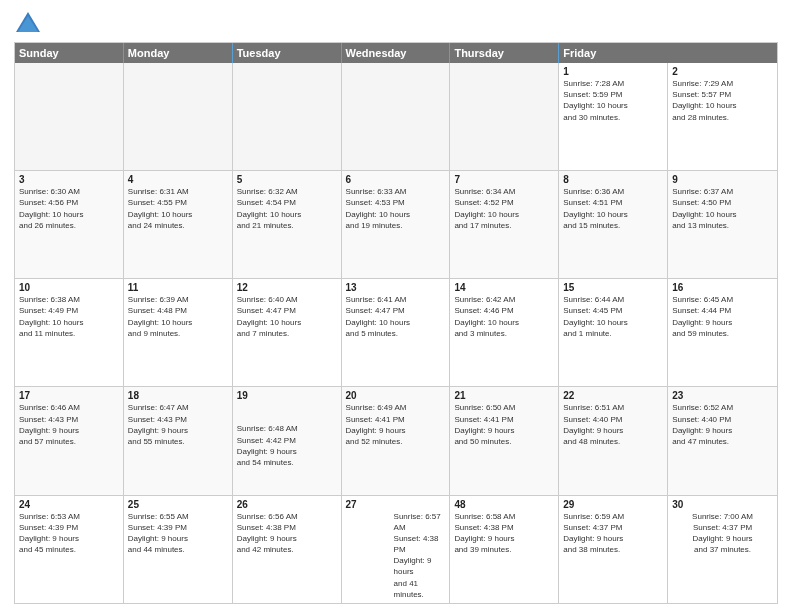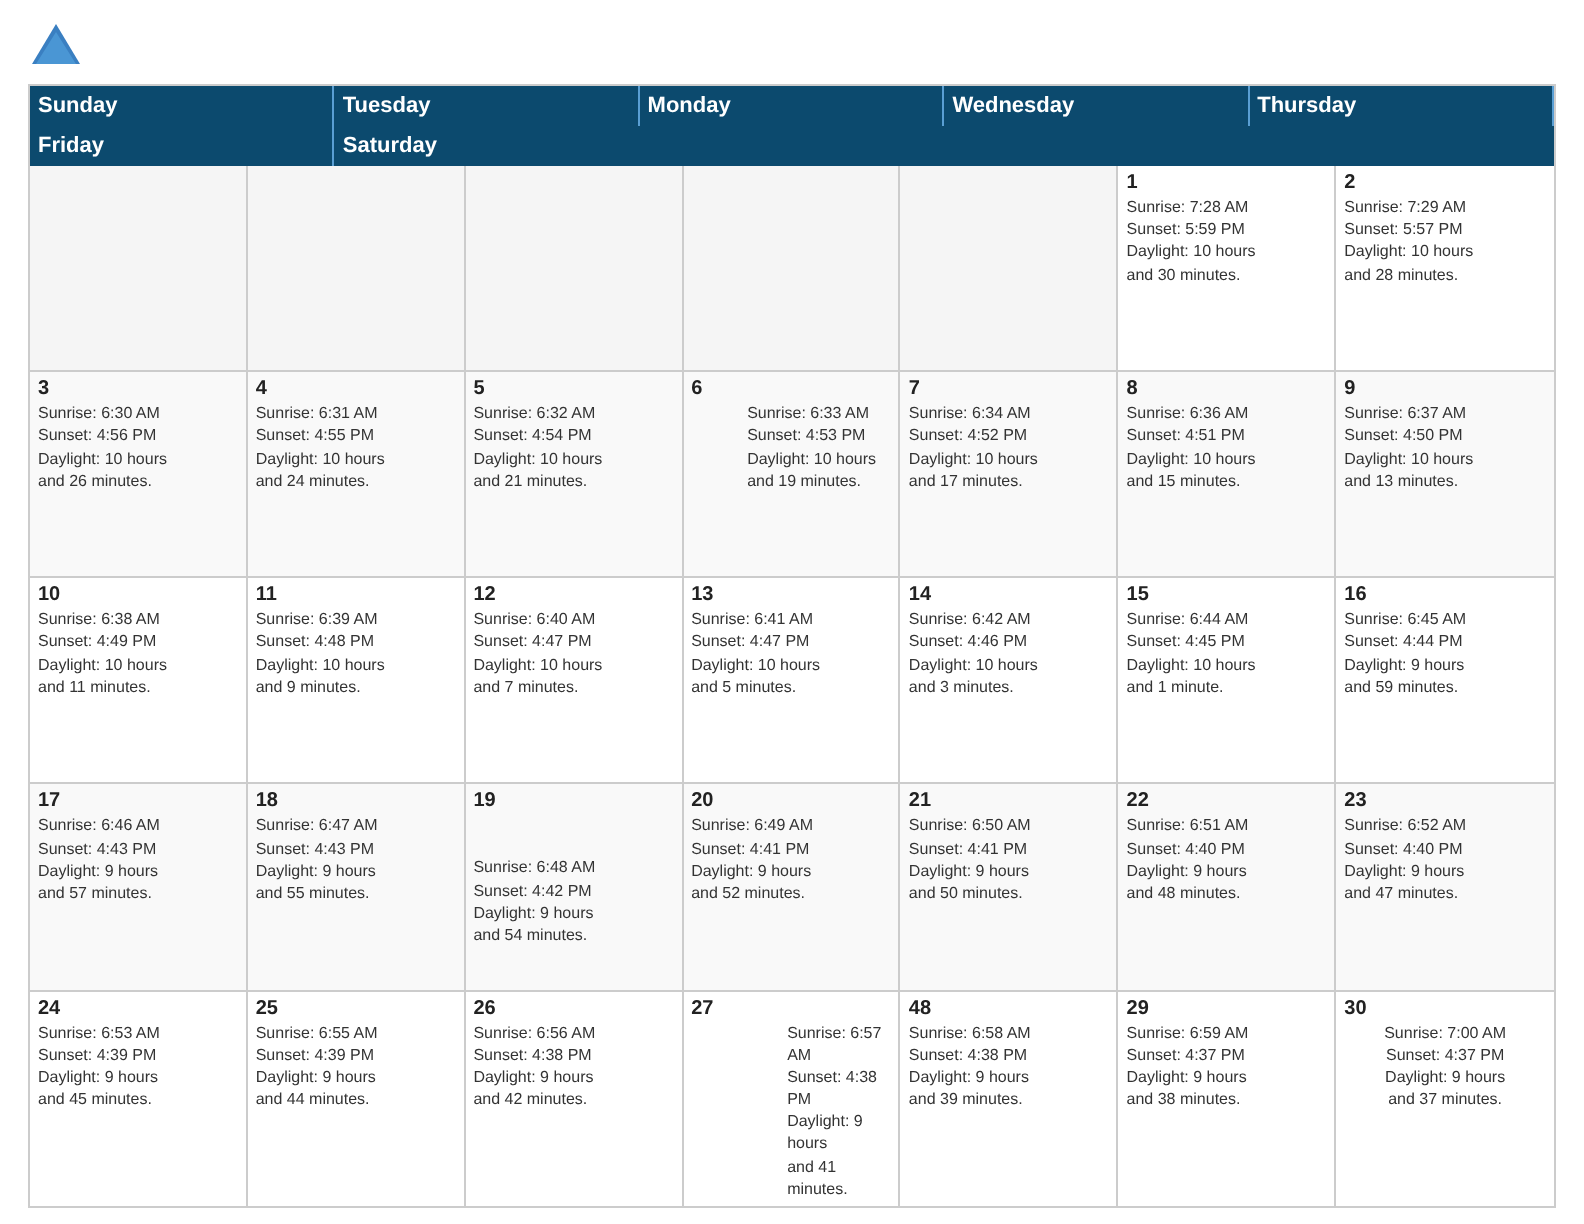--- a/index.html
+++ b/index.html
@@ -56,22 +56,22 @@
       color: #444;
     }
     .calendar {
       flex: 1;
       display: flex;
       flex-direction: column;
       border: 1px solid #ccc;
     }
     .cal-header {
       display: grid;
-      grid-template-columns: repeat(5, 1fr);
-      background: #0c4a6e;
+      grid-template-columns: repeat(7, 1fr);
+      background: #737373;
     }
     .cal-header-cell {
       color: #fff;
       font-size: 11px;
       font-weight: bold;
       padding: 4px 4px;
       text-align: left;
       border-right: 1px solid #5a9fd4;
     }
     .cal-header-cell:last-child { border-right: none; }
@@ -129,26 +129,25 @@
     </div>
     <div class="title-section">
       <div class="main-title"></div>
       <div class="subtitle"></div>
     </div>
   </div>
 
   <div class="calendar">
     <div class="cal-header">
     <div class="cal-header-cell">Sunday</div>
+        <div class="cal-header-cell">Monday</div>
         <div class="cal-header-cell">Tuesday</div>
-        <div class="cal-header-cell">Monday</div>
         <div class="cal-header-cell">Wednesday</div>
         <div class="cal-header-cell">Thursday</div>
         <div class="cal-header-cell">Friday</div>
-        <div class="cal-header-cell">Saturday</div>
       </div>
     <div class="cal-body">
     <div class="cal-row">
           <div class="cal-cell empty"></div>
           <div class="cal-cell empty"></div>
           <div class="cal-cell empty"></div>
           <div class="cal-cell empty"></div>
           <div class="cal-cell empty"></div>
           <div class="cal-cell">
             <span class="day-num">1</span>
@@ -182,21 +181,21 @@
           </div>
           <div class="cal-cell alt">
             <span class="day-num">5</span>
             <div class="day-info" style="white-space: pre-line;">Sunrise: 6:32 AM
 Sunset: 4:54 PM
 Daylight: 10 hours
 and 21 minutes.</div>
           </div>
           <div class="cal-cell alt">
             <span class="day-num">6</span>
-            <div class="day-info" style="white-space: pre-line; margin-left: 28px;">Sunrise: 6:33 AM
+            <div class="day-info" style="white-space: pre-line;">Sunrise: 6:33 AM
 Sunset: 4:53 PM
 Daylight: 10 hours
 and 19 minutes.</div>
           </div>
           <div class="cal-cell alt">
             <span class="day-num">7</span>
             <div class="day-info" style="white-space: pre-line;">Sunrise: 6:34 AM
 Sunset: 4:52 PM
 Daylight: 10 hours
 and 17 minutes.</div>

